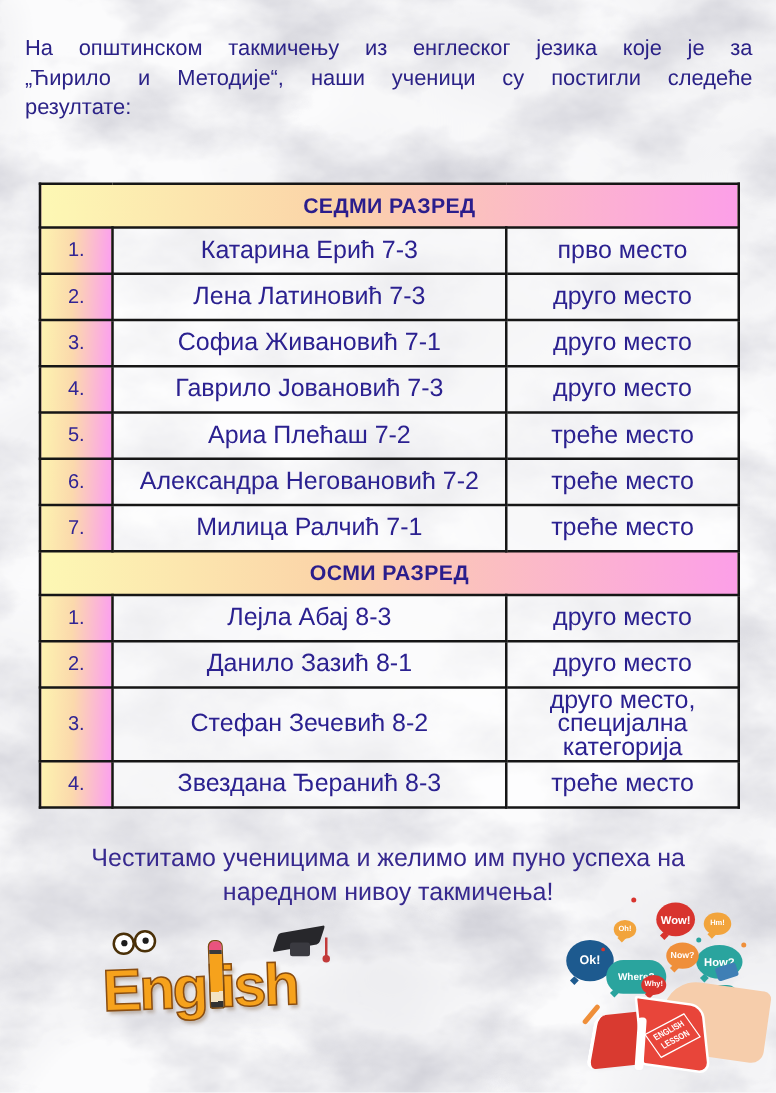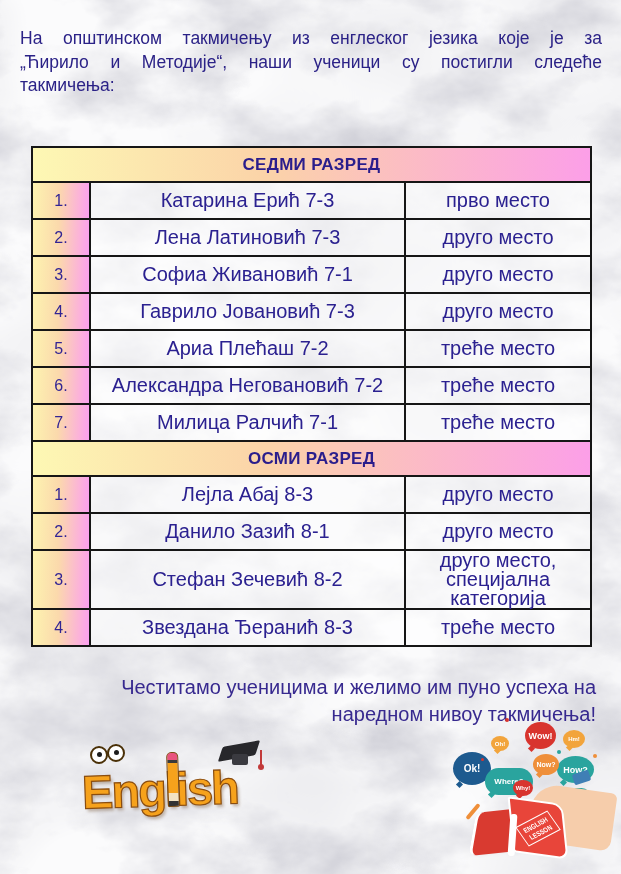--- a/index.html
+++ b/index.html
@@ -32,21 +32,21 @@
     text-align:center;font-size:16px;color:#322494;
     background:linear-gradient(93deg,#fdf3b0 0%,#fbd9ac 45%,#fb9ff0 100%);
   }
   td.name,td.result{
     text-align:center;font-size:20px;color:#2b2190;
     background:rgba(255,255,255,0.55);line-height:19px;
   }
   td.result{padding:0 5px;}
 
   
-  .closing{position:absolute;left:25px;right:25px;top:674px;text-align:right;
+  .closing{position:absolute;left:25px;right:25px;top:674px;text-align:center;
            font-size:20px;line-height:27px;color:#37298f;}
 
   
   .logo{position:absolute;left:68px;top:738px;width:210px;height:110px;}
   .logo-word{position:absolute;left:14px;top:24px;font-size:47px;font-weight:bold;
              color:#f6a21c;letter-spacing:-2px;-webkit-text-stroke:1.2px #8a4d10;
              text-shadow:2px 3px 3px rgba(90,50,10,.3);transform:rotate(-2deg);}
   .logo-eyes{position:absolute;left:22px;top:6px;width:40px;height:20px;}
   .eye{position:absolute;width:14px;height:14px;border-radius:50%;background:#fff;
        border:2px solid #4a3007;}
@@ -127,21 +127,21 @@
   <rect width="621" height="874" fill="#fbfbfc"></rect>
   <rect width="621" height="874" filter="url(#veinsSoft)"></rect>
   <rect width="621" height="874" filter="url(#veinsSharp)"></rect>
 </svg>
 
 <div class="content">
 
   <div class="intro">
     <div class="line">На општинском такмичењу из енглеског језика које је за</div>
     <div class="line">„Ћирило и Методије“, наши ученици су постигли следеће</div>
-    <div class="line last">такмичења:</div>
+    <div class="line last">резултате:</div>
   </div>
 
   <table class="results">
     <colgroup>
         <col style="width:58px">
         <col style="width:315px">
         <col style="width:186px">
       </colgroup>
     <tbody>
       <tr class="section-header">

